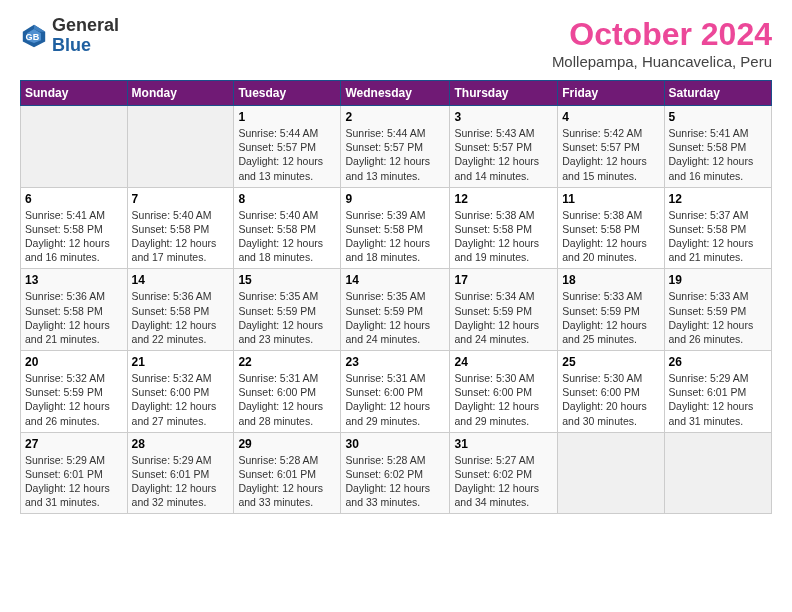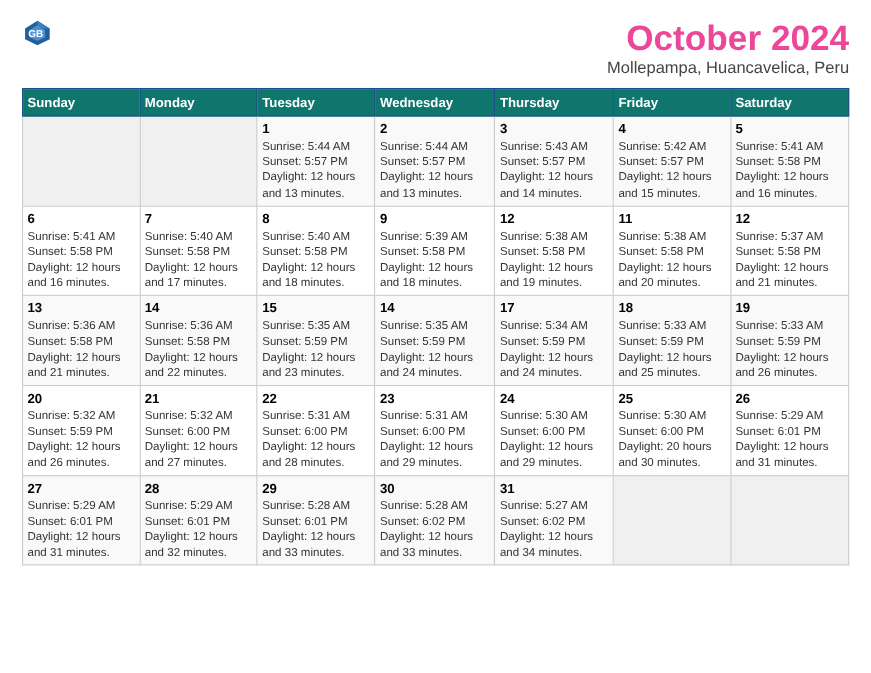--- a/index.html
+++ b/index.html
@@ -50,21 +50,21 @@
       font-weight: normal;
       color: #444;
       margin-left: 48px;
     }
     table {
       width: 100%;
       border-collapse: collapse;
       font-size: 11px;
     }
     thead tr th {
-      background: #0f766e;
+      background: #701a75;
       color: #fff;
       padding: 5px 4px;
       text-align: left;
       font-size: 12px;
       border: 1px solid #1a4f8a;
     }
     tbody tr td {
       border: 1px solid #ccc;
       vertical-align: top;
       padding: 4px 4px;
@@ -93,20 +93,24 @@
 
 <div class="page">
   <div class="header">
     <div class="logo">
       <svg class="logo-icon" viewBox="0 0 40 40">
         <polygon points="20,4 36,14 36,28 20,36 4,28 4,14" fill="#2060a0"></polygon>
         <polygon points="20,10 30,16 30,26 20,30 10,26 10,16" fill="#5090d0"></polygon>
         <polygon points="20,4 36,14 28,14 20,10" fill="#4080c0"></polygon>
         <text x="8" y="25" font-size="13" fill="white" font-weight="bold">GB</text>
       </svg>
+      <div class="logo-text">
+        <span class="logo-general">General</span>
+        <span class="logo-blue">Blue</span>
+      </div>
     </div>
     <div class="title-block">
       <h1>October 2024</h1>
       <h2>Mollepampa, Huancavelica, Peru</h2>
     </div>
   </div>
 
   <table>
     <thead>
       <tr>

